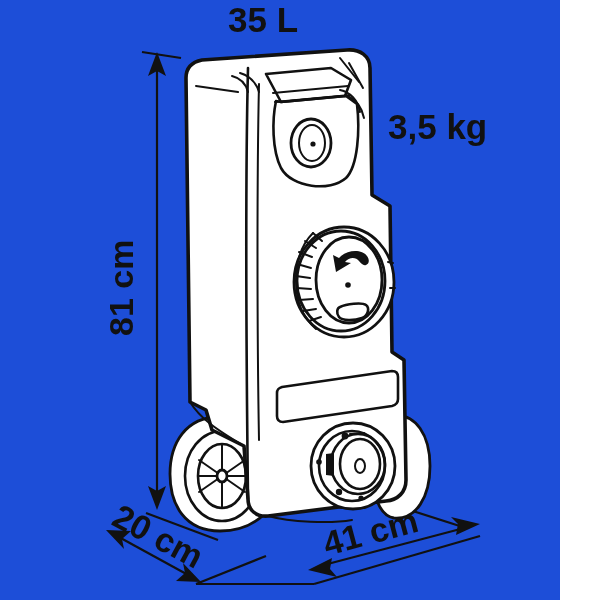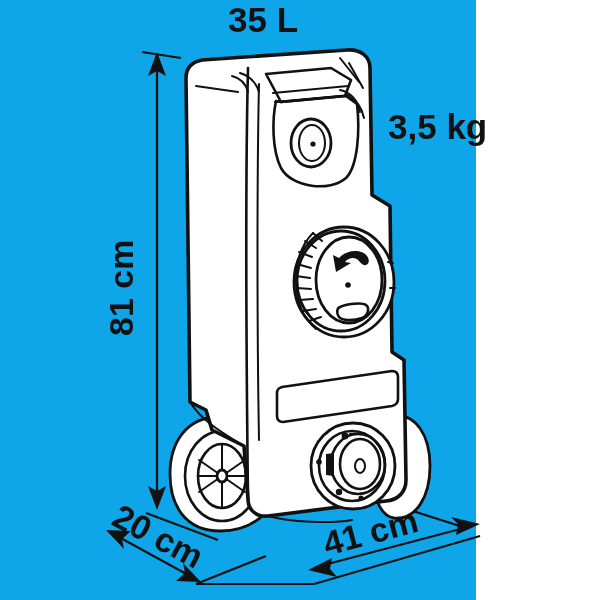--- a/index.html
+++ b/index.html
@@ -9,23 +9,23 @@
     background: #ffffff;
   }
   body {
     width: 600px;
     height: 600px;
     overflow: hidden;
     font-family: "Liberation Sans", sans-serif;
   }
   #diagram-root {
     position: relative;
-    width: 476px;
+    width: 560px;
     height: 600px;
-    background: #0ea5e9;
+    background: #1d4ed8;
   }
   #diagram-svg {
     position: absolute;
     top: 0;
     left: 0;
     width: 600px;
     height: 600px;
     display: block;
   }
   

